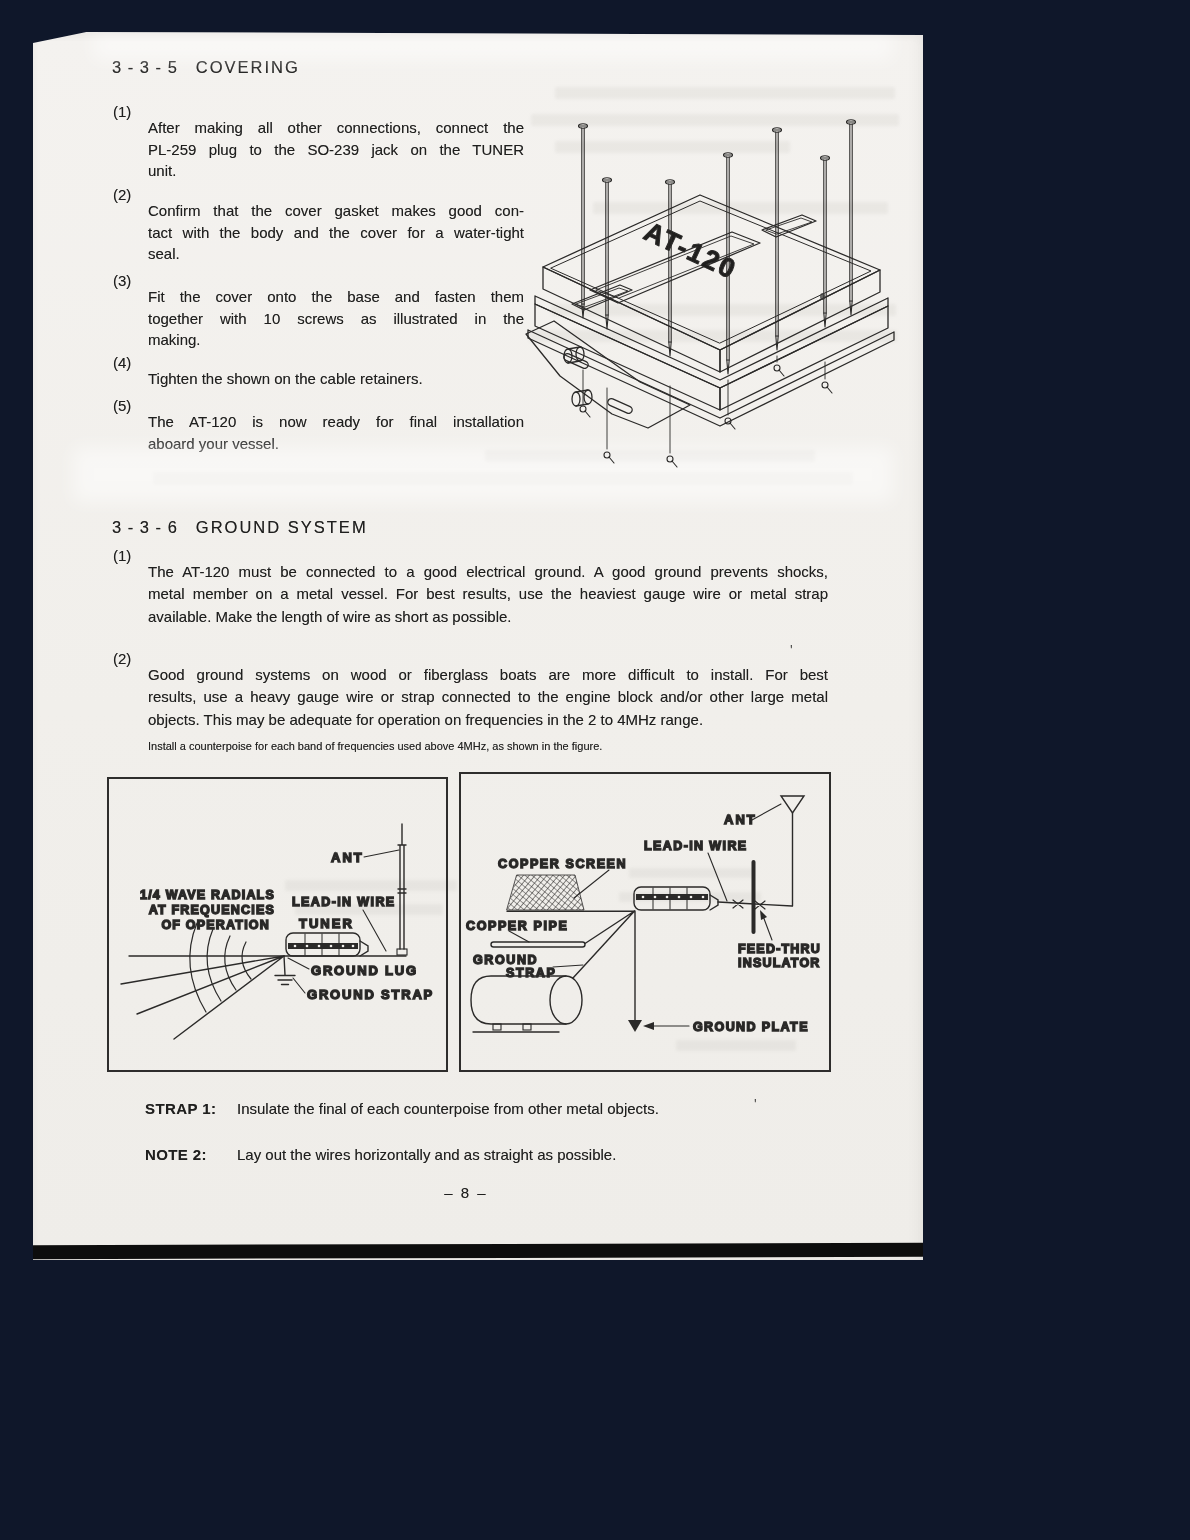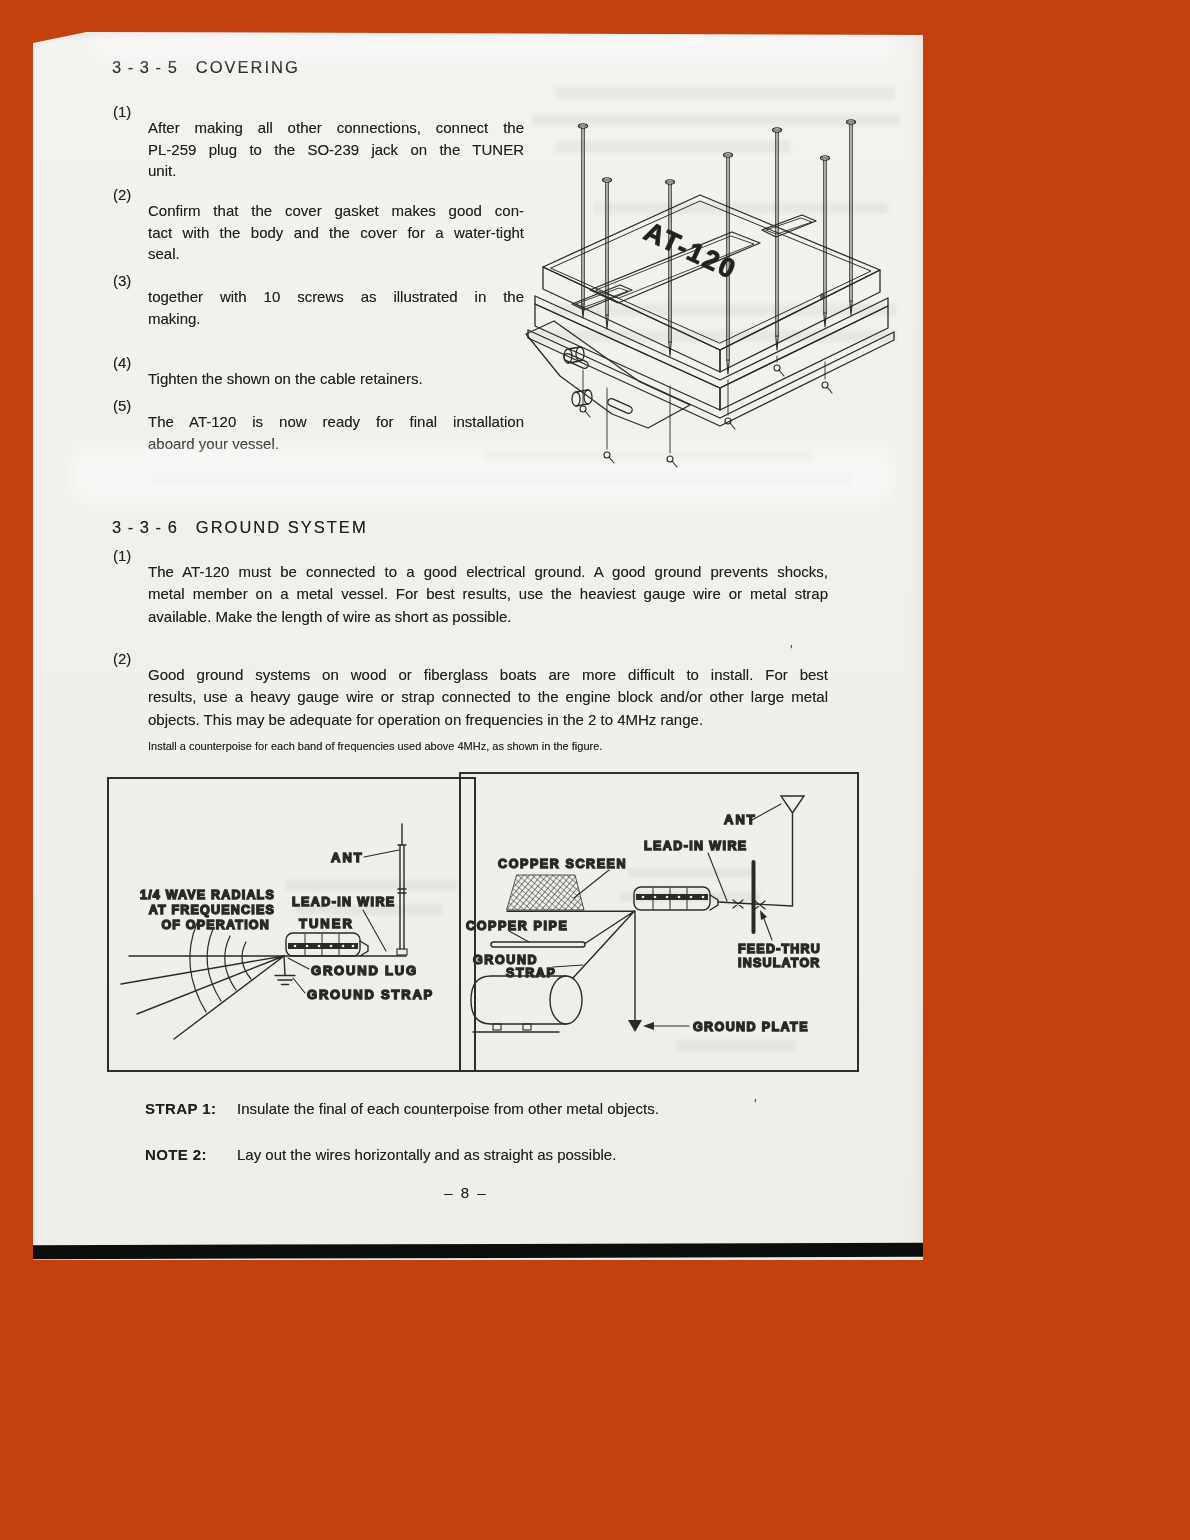--- a/index.html
+++ b/index.html
@@ -1,16 +1,16 @@
 <!DOCTYPE html>
 <html><head>
 <meta charset="utf-8">
 <style>
   html,body{margin:0;padding:0;background:#ffffff;}
-  .canvas{position:relative;width:1190px;height:1540px;background:#c2410c;overflow:hidden;
+  .canvas{position:relative;width:1190px;height:1540px;background:#0f172a;overflow:hidden;
           font-family:"Liberation Sans",sans-serif;color:#1f1f1e;}
   .page{position:absolute;left:33px;top:32px;width:890px;height:1228px;
         background:linear-gradient(180deg,#f4f2ef 0%,#f1efeb 55%,#efede9 100%);
         clip-path:polygon(0% 0.9%,6% 0%,100% 0.25%,100% 100%,0% 100%);
         box-shadow:inset -5px 0 14px rgba(0,0,0,.04), inset 0 4px 10px rgba(0,0,0,.03);}
   .page *{position:absolute;}
   
   .sec-head{font-size:16.5px;letter-spacing:2px;white-space:nowrap;
             text-shadow:0 0 .6px rgba(20,20,20,.55);}
   .sec-num{position:static;margin-right:18px;letter-spacing:1px;}
@@ -26,21 +26,21 @@
          text-shadow:0 0 .5px rgba(20,20,20,.45);}
   .grd .pline{line-height:22.3px;height:22.3px;}
   .pline.last{text-align-last:left;}
   .plain{font-size:11px;line-height:22px;text-shadow:0 0 .5px rgba(20,20,20,.45);white-space:nowrap;}
   .note{left:112px;font-size:15px;white-space:nowrap;text-shadow:0 0 .5px rgba(20,20,20,.45);}
   .nlabel{position:static;display:inline-block;width:92px;font-weight:bold;letter-spacing:.4px;}
   .ntext{position:static;}
   .pagenum{left:0;top:1152px;width:866px;text-align:center;font-size:15px;letter-spacing:2px;
            text-shadow:0 0 .5px rgba(20,20,20,.45);}
   
-  .fig{border:2px solid #2e2d2c;background:transparent;z-index:2;padding-left:28px;}
+  .fig{border:2px solid #2e2d2c;background:transparent;z-index:2;}
   .fig svg{position:absolute;left:0;top:0;}
   .figL{left:74px;top:745px;width:337px;height:291px;}
   .figR{left:426px;top:740px;width:368px;height:296px;}
   .illus{left:487px;top:86px;width:400px;height:382px;z-index:2;}
   
   .ghost{background:#a9a7a1;opacity:.13;filter:blur(1.6px);border-radius:2px;z-index:1;}
   .sheen{background:rgba(255,255,255,.5);filter:blur(9px);z-index:1;}
   .speck{background:#3a3a38;border-radius:50%;opacity:.75;z-index:3;}
   .stray{font-size:14px;color:#4a4a48;z-index:3;}
   .botbar{left:-2px;top:1212px;width:906px;height:14px;background:#0d0d0d;
@@ -86,20 +86,21 @@
     <div class="inum">(2)</div>
     <div class="ibody w-cov">
           <div class="pline">Confirm that the cover gasket makes good con-</div>
           <div class="pline">tact with the body and the cover for a water-tight</div>
           <div class="pline last">seal.</div>
         </div>
   </div>
   <div class="item" style="top:238px">
     <div class="inum">(3)</div>
     <div class="ibody w-cov">
+          <div class="pline">Fit the cover onto the base and fasten them</div>
           <div class="pline">together with 10 screws as illustrated in the</div>
           <div class="pline last">making.</div>
         </div>
   </div>
   <div class="item" style="top:320px">
     <div class="inum">(4)</div>
     <div class="ibody w-cov">
           <div class="pline last">Tighten the shown on the cable retainers.</div>
         </div>
   </div>

